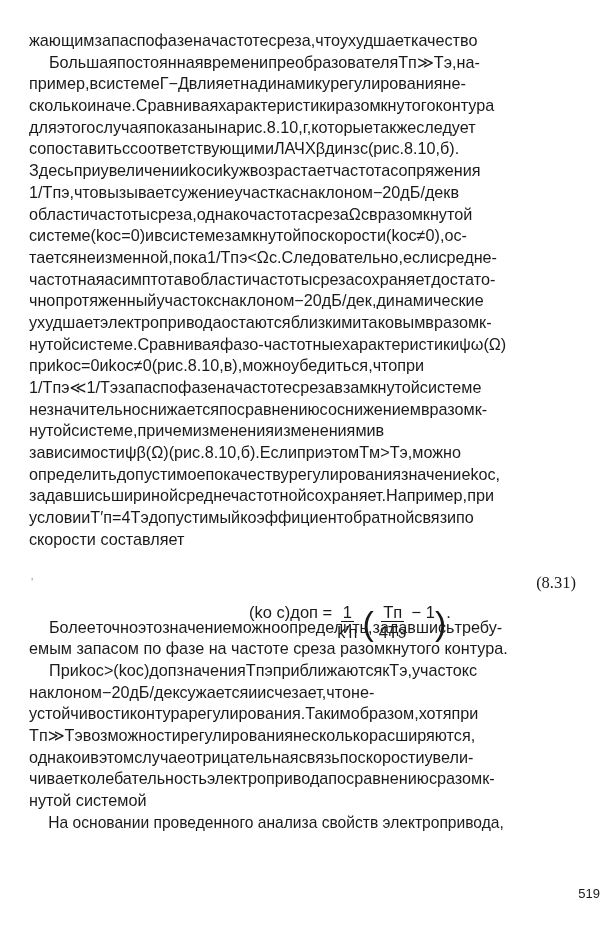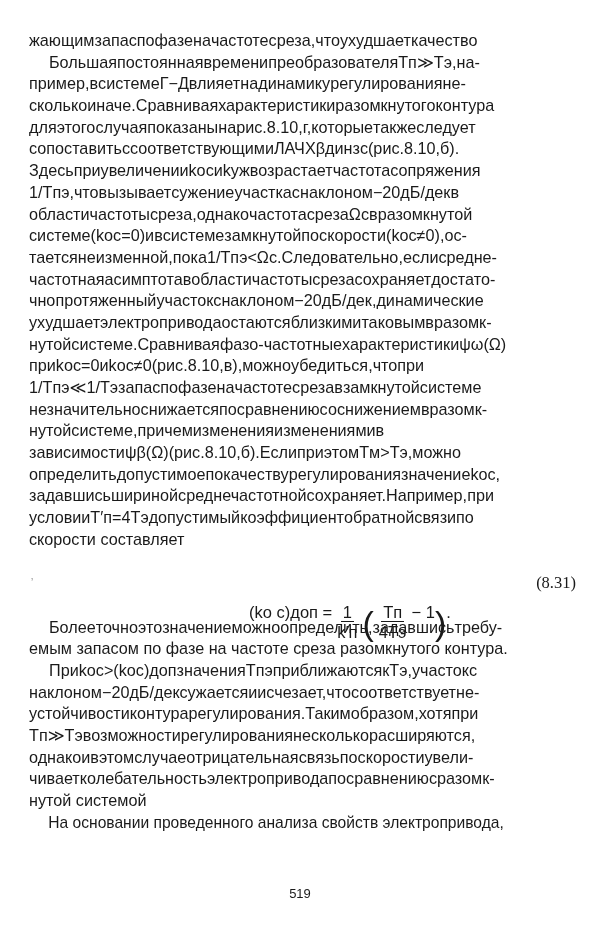--- a/index.html
+++ b/index.html
@@ -12,21 +12,21 @@
   .line.indent { padding-left: 20px; }
   .line span.w { display: inline-block; }
   .eq { height: 66px; position: relative; font-size: 16.5px; }
   .eq .tick { position: absolute; left: 2px; top: 26px; font-size: 10px; color: #888; }
   .eq .body { position: absolute; left: 220px; top: 12px; display: flex; align-items: flex-start; margin-top: 40px; }
   .eq .num { position: absolute; right: 2px; top: 22px; font-family: Liberation Serif, serif; }
   .frac { display: inline-flex; flex-direction: column; align-items: center; margin: 0 3px; }
   .frac .top { border-bottom: 1px solid #1a1a1a; padding: 0 2px; line-height: 18px; }
   .frac .bot { line-height: 20px; padding: 0 2px; }
   .paren { font-size: 34px; font-weight: 300; line-height: 40px; }
-  .pagenum { position: absolute; left: 0; width: 600px; top: 886px; text-align: center; font-size: 13px; }
+  .pagenum { position: absolute; left: 0; width: 600px; top: 886px; text-align: right; font-size: 13px; }
 </style>
 </head>
 <body>
 
 <div class="page">
   <div id="before">
       <div class="line">
         <span class="w">жающим</span>
         <span class="w">запас</span>
         <span class="w">по</span>
@@ -332,21 +332,20 @@
         <span class="w">с</span>
       </div>
       <div class="line">
         <span class="w">наклоном</span>
         <span class="w">−20</span>
         <span class="w">дБ/дек</span>
         <span class="w">сужается</span>
         <span class="w">и</span>
         <span class="w">исчезает,</span>
         <span class="w">что</span>
-        <span class="w">соответствует</span>
         <span class="w">не-</span>
       </div>
       <div class="line">
         <span class="w">устойчивости</span>
         <span class="w">контура</span>
         <span class="w">регулирования.</span>
         <span class="w">Таким</span>
         <span class="w">образом,</span>
         <span class="w">хотя</span>
         <span class="w">при</span>

